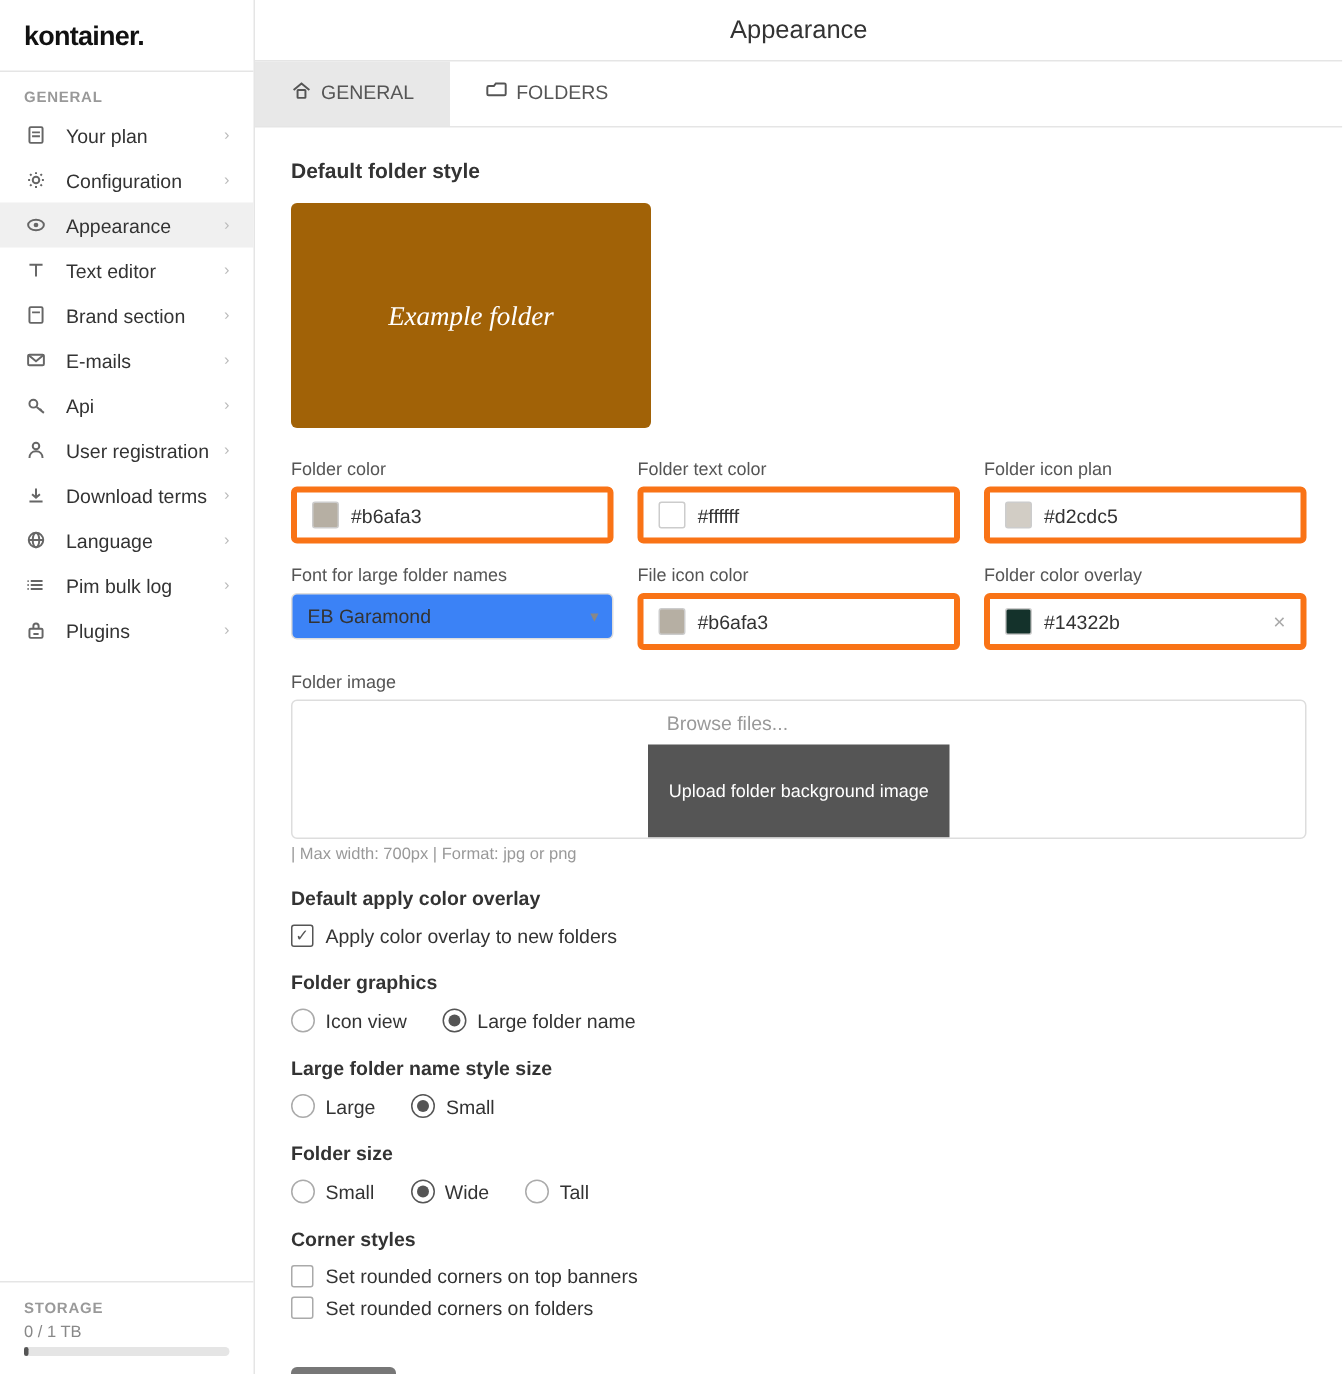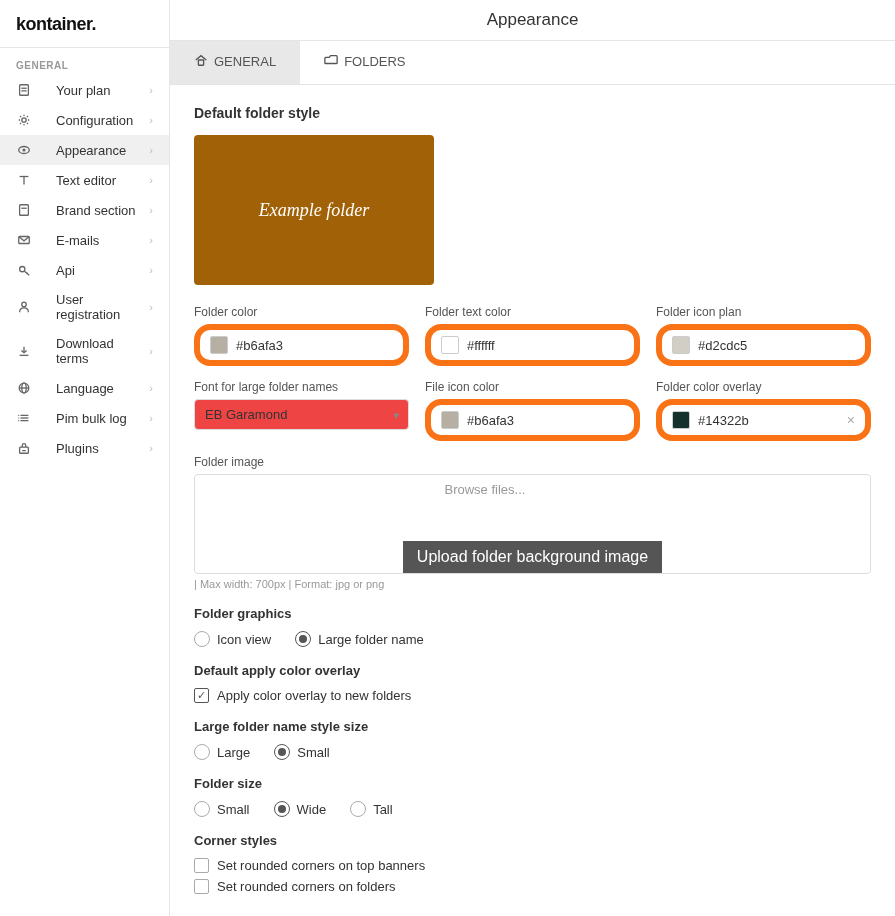--- a/index.html
+++ b/index.html
@@ -5,21 +5,21 @@
     * { box-sizing: border-box; margin: 0; padding: 0; }
     body { font-family: -apple-system, BlinkMacSystemFont, 'Segoe UI', sans-serif; font-size: 13px; color: #333; background: #fff; display: flex; height: 916px; overflow: hidden; }
 
     
     .sidebar { width: 170px; min-width: 170px; border-right: 1px solid #e5e5e5; display: flex; flex-direction: column; height: 100%; }
     .sidebar-logo { padding: 14px 16px 12px; border-bottom: 1px solid #e5e5e5; }
     .sidebar-logo-text { font-weight: 800; font-size: 18px; color: #111; letter-spacing: -0.5px; }
     .sidebar-section-label { font-size: 10px; color: #999; text-transform: uppercase; padding: 12px 16px 4px; letter-spacing: 0.5px; font-weight: 600; }
     .sidebar-item { display: flex; align-items: center; justify-content: space-between; padding: 7px 16px; cursor: pointer; color: #333; text-decoration: none; font-size: 13px; }
     .sidebar-item.active { background: #f0f0f0; }
-    .sidebar-item-left { display: flex; align-items: center; gap: 24px; }
+    .sidebar-item-left { display: flex; align-items: center; gap: 12px; }
     .sidebar-item-icon { width: 16px; height: 16px; display: flex; align-items: center; justify-content: center; color: #666; flex-shrink: 0; }
     .sidebar-chevron { color: #bbb; font-size: 11px; }
     .sidebar-storage { padding: 12px 16px; margin-top: auto; border-top: 1px solid #e5e5e5; }
     .storage-bar-bg { background: #e5e5e5; height: 6px; border-radius: 3px; margin-top: 4px; }
     .storage-bar-fill { background: #555; height: 6px; border-radius: 3px; width: 2%; }
     .storage-label { font-size: 11px; color: #888; }
 
     
     .main { flex: 1; display: flex; flex-direction: column; overflow: hidden; }
     .main-header { padding: 10px 20px; border-bottom: 1px solid #e5e5e5; display: flex; align-items: center; justify-content: center; }
@@ -37,34 +37,34 @@
     .section-title { font-size: 14px; font-weight: 600; color: #333; margin-bottom: 14px; }
 
     
     .folder-preview { width: 240px; height: 150px; background: #a16207; border-radius: 4px; display: flex; align-items: center; justify-content: center; margin-bottom: 20px; }
     .folder-preview-text { color: #fff; font-size: 18px; font-family: 'Georgia', serif; font-style: italic; }
 
     
     .fields-row { display: flex; gap: 16px; margin-bottom: 14px; }
     .field-group { flex: 1; }
     .field-label { font-size: 12px; color: #555; margin-bottom: 5px; }
-    .color-input-wrap { display: flex; align-items: center; border: 6px solid #f97316; border-radius: 16px; overflow: hidden; padding: 6px 10px; gap: 8px; background: #fff; }
+    .color-input-wrap { display: flex; align-items: center; border: 4px solid #f97316; border-radius: 4px; overflow: hidden; padding: 6px 10px; gap: 8px; background: #fff; }
     .color-swatch { width: 18px; height: 18px; border-radius: 2px; border: 1px solid #ccc; flex-shrink: 0; }
     .color-value { font-size: 13px; color: #333; border: none; outline: none; background: transparent; width: 100%; }
     .color-input-clear { color: #aaa; cursor: pointer; font-size: 14px; }
 
     
     .select-wrap { position: relative; }
-    .select-field { width: 100%; border: 1px solid #ddd; border-radius: 4px; padding: 7px 30px 7px 10px; font-size: 13px; color: #333; background: #ef4444; appearance: none; cursor: pointer; outline: none; }
+    .select-field { width: 100%; border: 1px solid #ddd; border-radius: 4px; padding: 7px 30px 7px 10px; font-size: 13px; color: #333; background: #3b82f6; appearance: none; cursor: pointer; outline: none; }
     .select-arrow { position: absolute; right: 10px; top: 50%; transform: translateY(-50%); color: #888; pointer-events: none; font-size: 11px; }
 
     
     .folder-image-row { display: flex; align-items: center; gap: 0; border: 1px solid #ddd; border-radius: 4px; overflow: hidden; margin-bottom: 4px; flex-direction: column; }
     .browse-input { flex: 1; padding: 7px 10px; font-size: 13px; color: #999; border: none; outline: none; background: #fff; }
-    .upload-btn { background: #555; color: #fff; padding: 7px 14px; font-size: 16px; cursor: pointer; border: none; white-space: nowrap; margin-top: 37px; }
+    .upload-btn { background: #555; color: #fff; padding: 24px 14px; font-size: 12px; cursor: pointer; border: none; white-space: nowrap; }
     .image-hint { font-size: 11px; color: #999; margin-bottom: 14px; }
 
     
     .checkbox-row { display: flex; align-items: center; gap: 8px; margin-bottom: 6px; }
     .checkbox-box { width: 15px; height: 15px; border: 1px solid #aaa; border-radius: 2px; background: #fff; display: flex; align-items: center; justify-content: center; flex-shrink: 0; cursor: pointer; }
     .checkbox-box.checked { background: #fff; border-color: #555; }
     .checkbox-check { font-size: 11px; color: #555; }
     .checkbox-label { font-size: 13px; color: #333; }
 
     
@@ -256,20 +256,27 @@
             <path d="M6 7V5a2 2 0 014 0v2"></path>
             <line x1="6" y1="11" x2="10" y2="11"></line>
           </svg>
       </span>
       <span>Plugins</span>
     </div>
     <span class="sidebar-chevron">›</span>
   </div>
 
   <div style="flex:1"></div>
+  <div class="sidebar-storage">
+    <div class="sidebar-section-label" style="padding:0 0 4px;">STORAGE</div>
+    <div class="storage-label">0 / 1 TB</div>
+    <div class="storage-bar-bg">
+      <div class="storage-bar-fill"></div>
+    </div>
+  </div>
 </div>
 
 <div class="main">
 
   <div class="main-header">
     <h1 class="main-title">Appearance</h1>
   </div>
 
   <div class="tabs">
     <div class="tab active">
@@ -353,46 +360,46 @@
     <div class="sub-section">
       <div class="field-label">Folder image</div>
       <div class="folder-image-row">
         <input class="browse-input" type="text" placeholder="Browse files..." value="Browse files..." style="">
         <button class="upload-btn">Upload folder background image</button>
       </div>
       <div class="image-hint">| Max width: 700px | Format: jpg or png</div>
     </div>
 
     <div class="sub-section">
+      <div class="sub-section-title">Default apply color overlay</div>
+      <div class="checkbox-row">
+        <div class="checkbox-box checked">
+          <span class="checkbox-check">✓</span>
+        </div>
+        <span class="checkbox-label">Apply color overlay to new folders</span>
+      </div>
+    </div>
+
+    <div class="sub-section">
       <div class="sub-section-title">Folder graphics</div>
       <div class="radio-group">
         <div class="radio-option">
           <div class="radio-circle"></div>
           <span class="radio-label">Icon view</span>
         </div>
         <div class="radio-option">
           <div class="radio-circle selected">
             <div class="radio-dot"></div>
           </div>
           <span class="radio-label">Large folder name</span>
         </div>
       </div>
     </div>
 
     <div class="sub-section">
-      <div class="sub-section-title">Default apply color overlay</div>
-      <div class="checkbox-row">
-        <div class="checkbox-box checked">
-          <span class="checkbox-check">✓</span>
-        </div>
-        <span class="checkbox-label">Apply color overlay to new folders</span>
-      </div>
-    </div>
-
-    <div class="sub-section">
       <div class="sub-section-title">Large folder name style size</div>
       <div class="radio-group">
         <div class="radio-option">
           <div class="radio-circle"></div>
           <span class="radio-label">Large</span>
         </div>
         <div class="radio-option">
           <div class="radio-circle selected">
             <div class="radio-dot"></div>
           </div>

